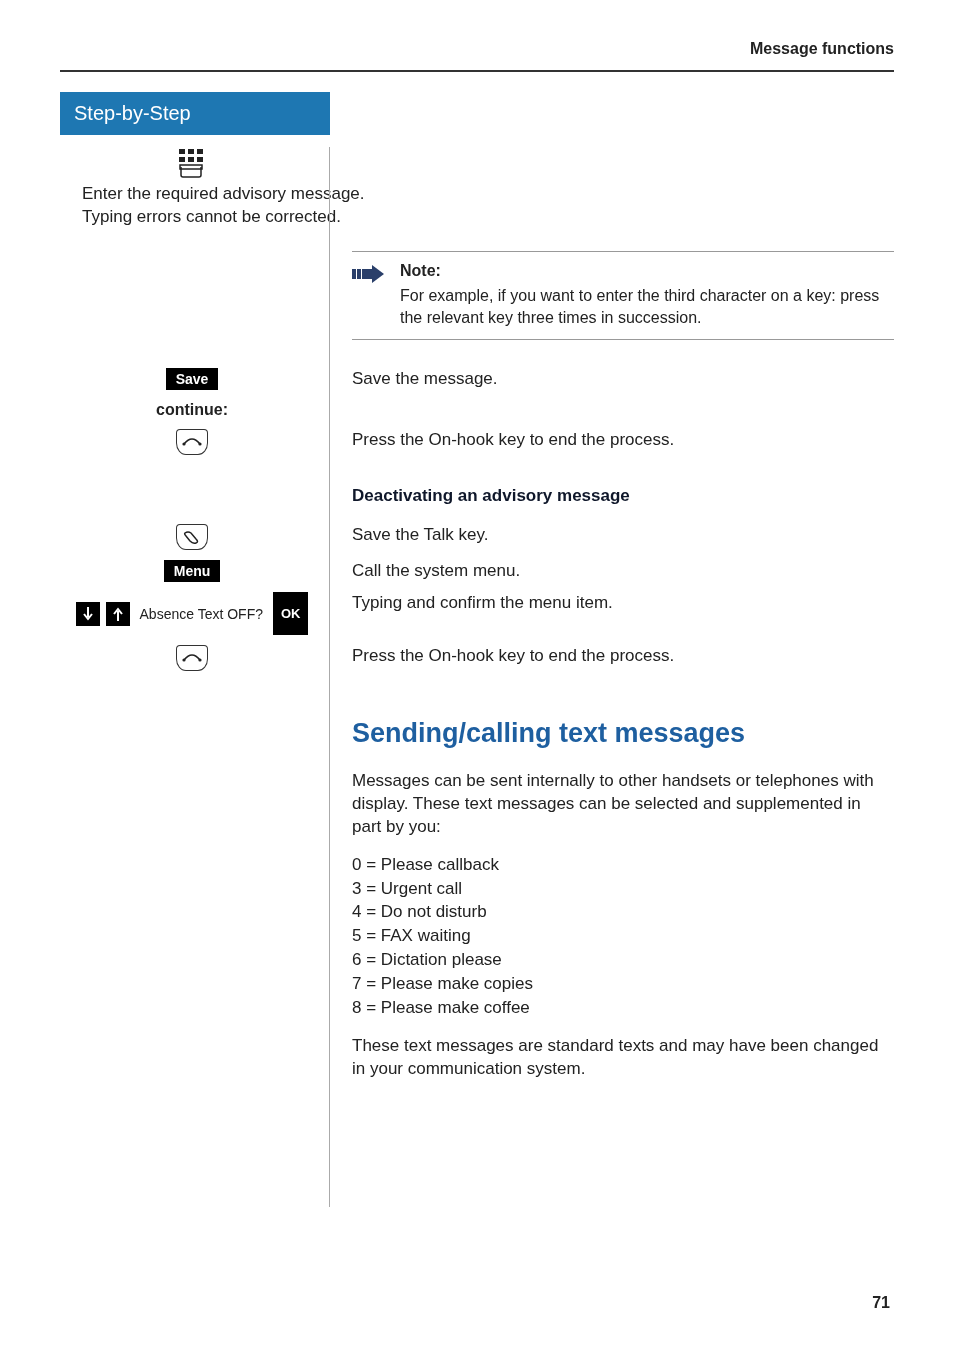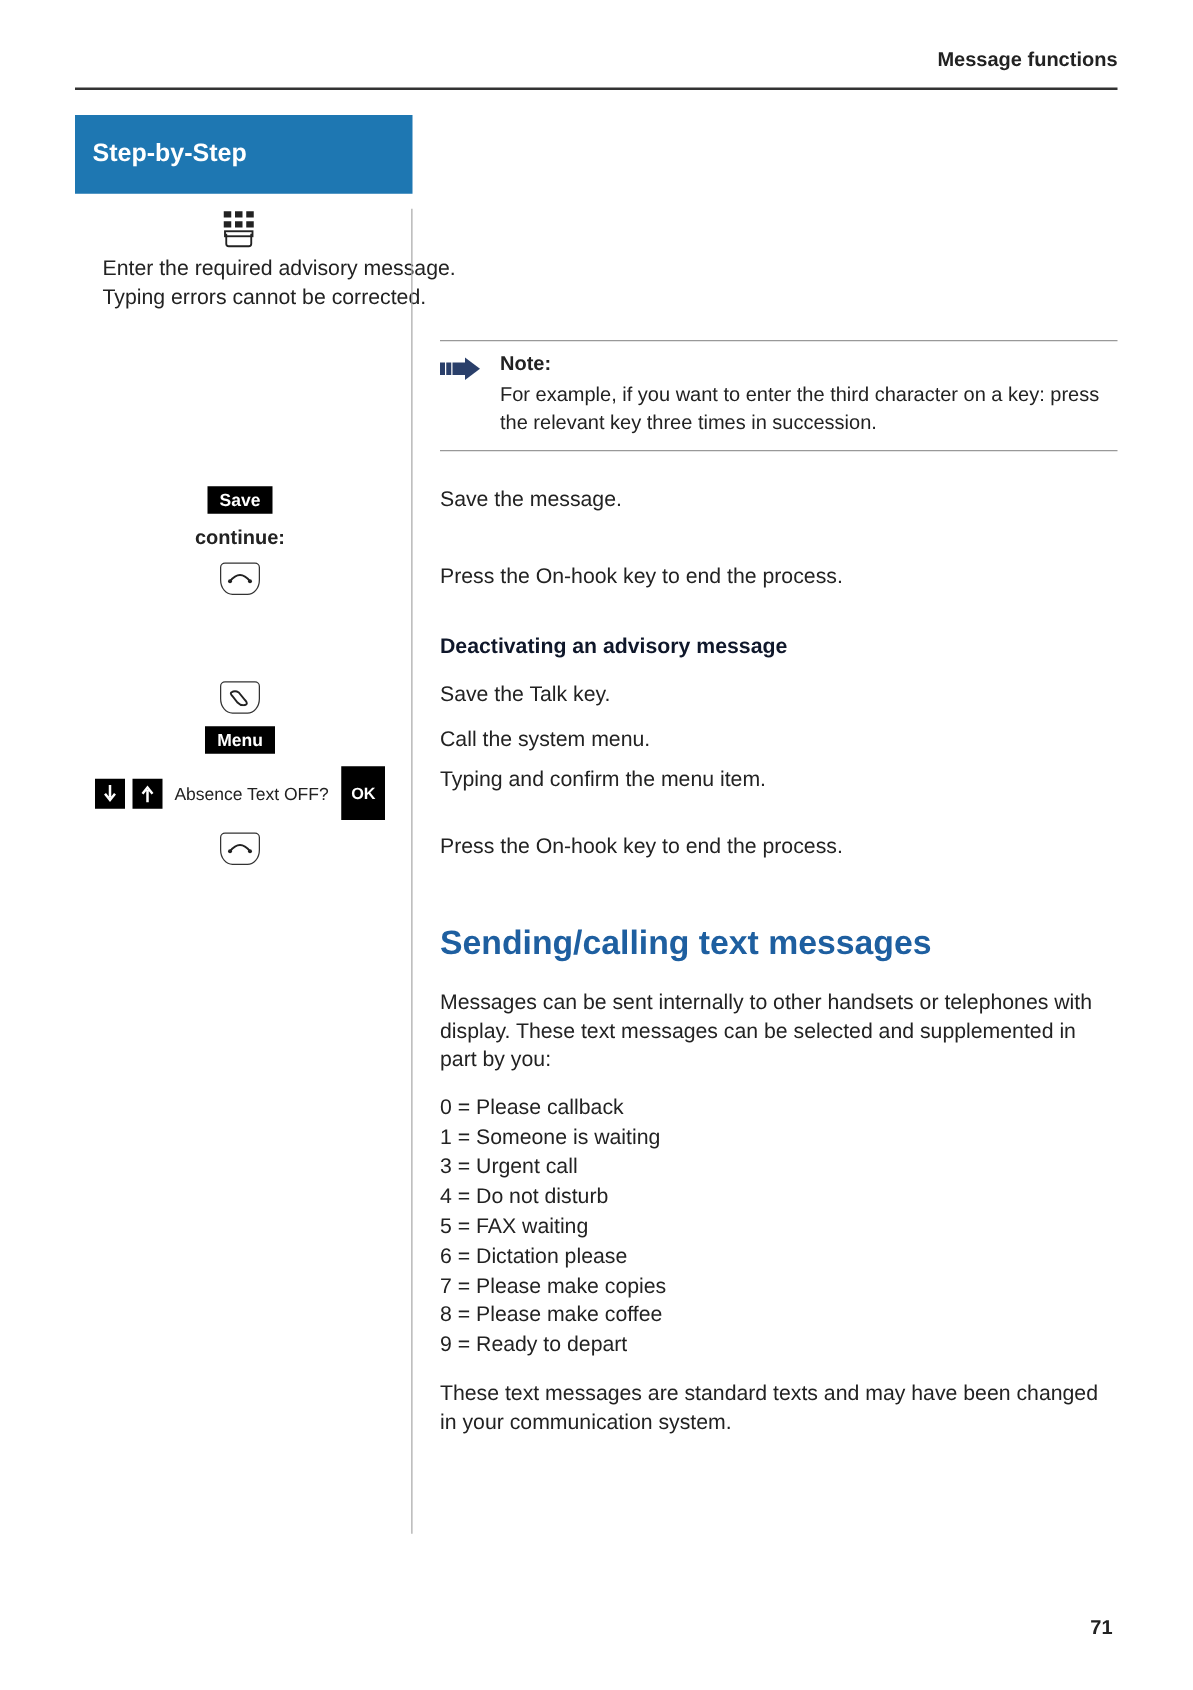--- a/index.html
+++ b/index.html
@@ -28,23 +28,23 @@
       width: 270px;
       flex-shrink: 0;
     }
     .right-col {
       flex: 1;
       padding-left: 20px;
     }
     .sbs-box {
       background: #1e77b2;
       color: #fff;
-      font-weight: bold;
+      font-weight: normal;
       font-size: 20px;
-      padding: 20px 14px;
+      padding: 10px 14px;
       margin-bottom: 0;
     }
     .step-row {
       display: flex;
       align-items: flex-start;
       margin-bottom: 10px;
     }
     .step-left {
       width: 270px;
       flex-shrink: 0;
@@ -296,28 +296,26 @@
     <div class="step-right">Press the On-hook key to end the process.</div>
   </div>
 
   <div class="step-row" style="margin-top:20px;">
     <div class="step-left"></div>
     <div class="step-right">
       <div class="h2-blue">Sending/calling text messages</div>
       <div class="para">Messages can be sent internally to other handsets or telephones with display. These text messages can be selected and supplemented in part by you:</div>
       <div class="msg-list" id="msg-list">
           <div>0 = Please callback</div>
-          <div>1 = Someone is waiting</div>
           <div>3 = Urgent call</div>
           <div>4 = Do not disturb</div>
           <div>5 = FAX waiting</div>
           <div>6 = Dictation please</div>
           <div>7 = Please make copies</div>
           <div>8 = Please make coffee</div>
-          <div>9 = Ready to depart</div>
         </div>
       <div class="para">These text messages are standard texts and may have been changed in your communication system.</div>
     </div>
   </div>
 
 </div>
 
 <div class="page-num">71</div>
 
 </body></html>

